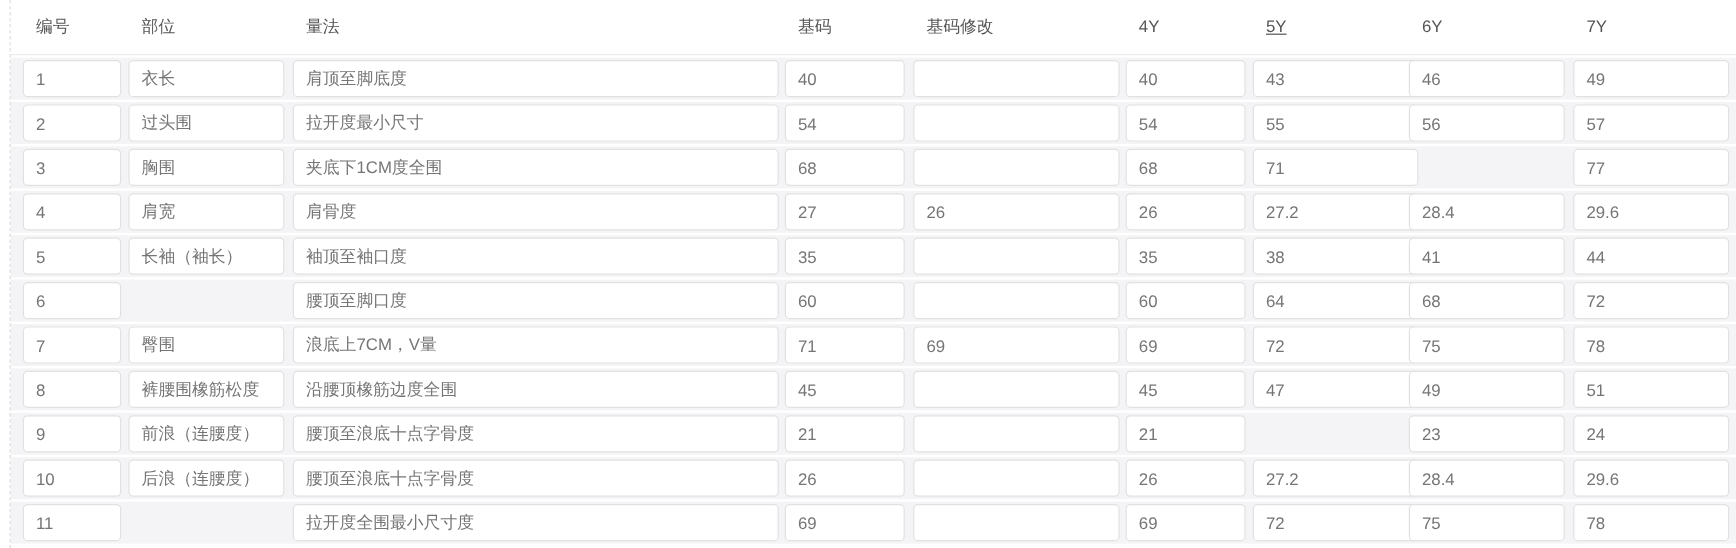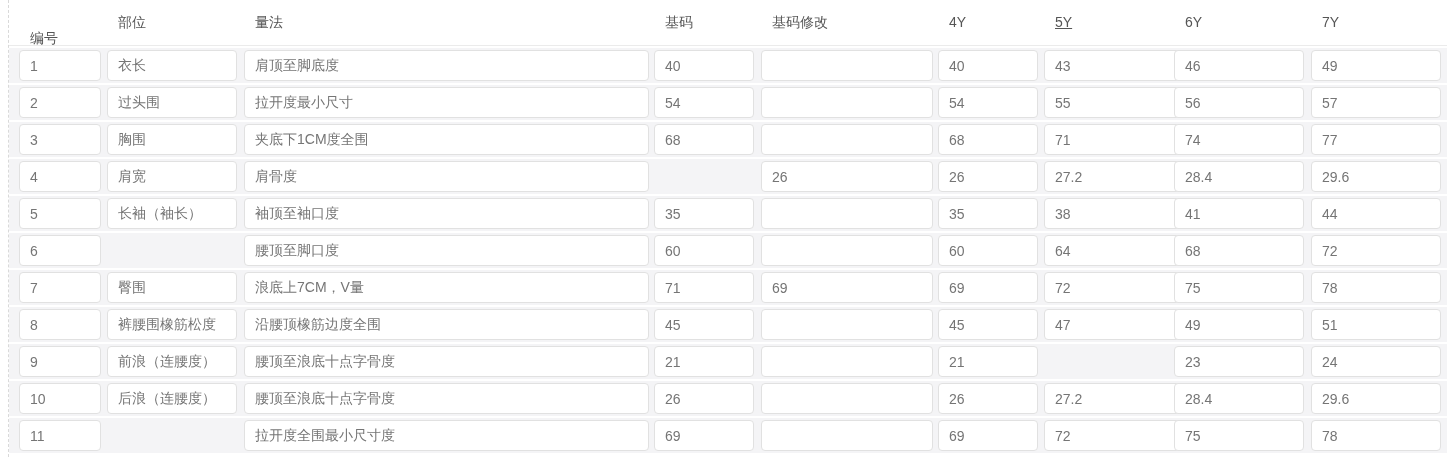--- a/index.html
+++ b/index.html
@@ -33,21 +33,21 @@
   .hcell {
     position: absolute;
     top: 0;
     height: 45px;
     line-height: 45px;
     font-size: 14px;
     color: #555555;
     white-space: nowrap;
   }
   
-  .h1 { left: 21px; margin-top: 16px; }
+  .h1 { left: 21px; }
   .h2 { left: 109px; }
   .h3 { left: 246px; }
   .h4 { left: 656px; }
   .h5 { left: 763px; }
   .h6 { left: 940px; }
   .h7 { left: 1046px; text-decoration: underline; }
   .h8 { left: 1176px; }
   .h9 { left: 1313px; }
   
   .tbody { position: relative; }
@@ -124,27 +124,27 @@
           <input type="text" class="cell c9" value="57" style="">
         </div>
         <div class="trow">
           <input type="text" class="cell c1" value="3" style="">
           <input type="text" class="cell c2" value="胸围" style="">
           <input type="text" class="cell c3" value="夹底下1CM度全围" style="">
           <input type="text" class="cell c4" value="68" style="">
           <input type="text" class="cell c5" style="">
           <input type="text" class="cell c6" value="68" style="">
           <input type="text" class="cell c7" value="71" style="">
-          <input type="text" class="cell c8" value="74" style="">
           <input type="text" class="cell c9" value="77" style="">
         </div>
         <div class="trow">
           <input type="text" class="cell c1" value="4" style="">
           <input type="text" class="cell c3" value="肩骨度" style="">
           <input type="text" class="cell c2" value="肩宽" style="">
+          <input type="text" class="cell c4" value="27" style="">
           <input type="text" class="cell c5" value="26" style="">
           <input type="text" class="cell c6" value="26" style="">
           <input type="text" class="cell c7" value="27.2" style="">
           <input type="text" class="cell c8" value="28.4" style="">
           <input type="text" class="cell c9" value="29.6" style="">
         </div>
         <div class="trow">
           <input type="text" class="cell c1" value="5" style="">
           <input type="text" class="cell c2" value="长袖（袖长）" style="">
           <input type="text" class="cell c3" value="袖顶至袖口度" style="">

